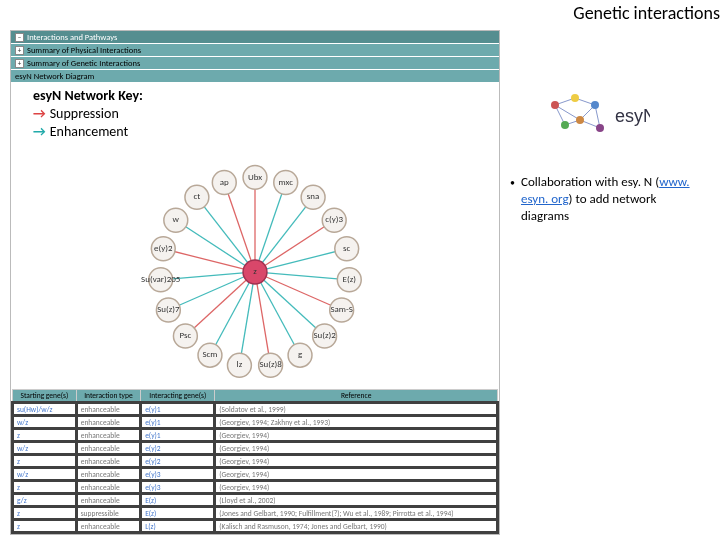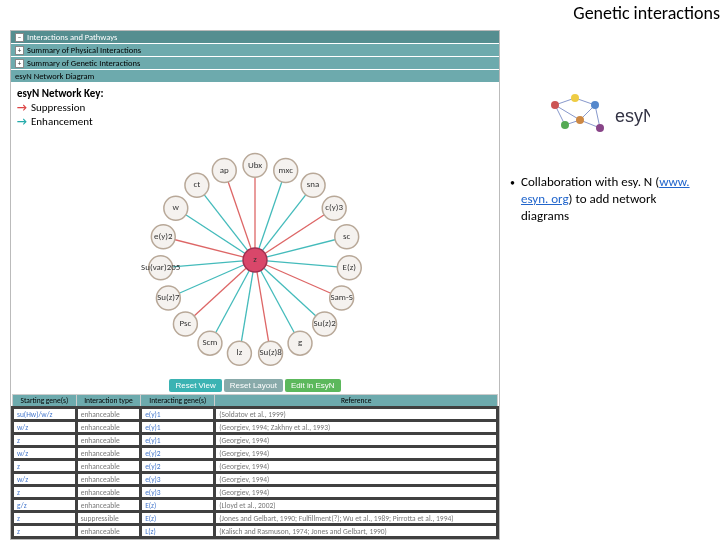--- a/index.html
+++ b/index.html
@@ -7,21 +7,21 @@
   .slide { width: 720px; height: 540px; position: relative; }
   .title { font-size: 28px; text-align: center; margin-top: 8px; font-weight: 400; }
   .subtitle { font-size: 18px; text-align: right; margin-top: 2px; }
   .content { display: flex; margin-top: 6px; padding: 0 10px; }
   .left { width: 490px; }
   .right { width: 200px; padding-left: 10px; padding-top: 60px; font-size: 13px; }
   .panel { border: 1px solid #bbb; background: #fff; font-size: 9px; }
   .hdr-row { background: #558e90; color: #fff; padding: 1px 4px; display: flex; align-items: center; gap: 3px; border-bottom: 1px solid #fff; font-size: 8.5px; }
   .hdr-row.teal { background: #6daaad; color: #000; }
   .hdr-row .box { width: 9px; height: 9px; background: #fff; border: 1px solid #888; display: inline-flex; align-items: center; justify-content: center; font-size: 7px; color: #333; }
-  .netkey { padding: 4px 6px; font-size: 11px; }
+  .netkey { padding: 4px 6px; font-size: 14px; margin-left: 16px; }
   .netkey .kline { display: flex; align-items: center; gap: 4px; margin-top: 1px; }
   .arrow-red { color: #d44; font-weight: bold; }
   .arrow-teal { color: #2aa; font-weight: bold; }
   .diagram { width: 100%; height: 245px; position: relative; background: #fff; }
   .diagram svg { width: 100%; height: 100%; }
   .btns { display: flex; gap: 2px; justify-content: center; padding: 2px 0; }
   .btn { font-size: 8px; padding: 2px 6px; border-radius: 2px; color: #fff; border: none; }
   .b-teal { background: #3bb3b3; }
   .b-gray { background: #8aa; }
   .b-green { background: #5cb85c; }
@@ -129,25 +129,20 @@
               <text x="165.46918456505978" y="76.03992497836947" class="nlabel">w</text>
               <circle cx="186.64979229448153" cy="53.031651607342624" r="12" fill="#f5f2ef" stroke="#b8a898" stroke-width="1.5"></circle>
               <text x="186.64979229448153" y="53.031651607342624" class="nlabel">ct</text>
               <circle cx="214.15355042555504" cy="38.14736203843971" r="12" fill="#f5f2ef" stroke="#b8a898" stroke-width="1.5"></circle>
               <text x="214.15355042555504" y="38.14736203843971" class="nlabel">ap</text>
               <circle cx="245" cy="128" r="12" fill="#d9476a" stroke="#a03050" stroke-width="1.5"></circle>
               <text x="245" y="128" class="nlabel" fill="#fff">z</text>
             </svg>
         </div>
 
-        <div class="btns">
-          <button class="btn b-teal">Reset View</button>
-          <button class="btn b-gray">Reset Layout</button>
-          <button class="btn b-green">Edit in EsyN</button>
-        </div>
 
         <table>
           <thead>
               <tr id="thead-row">
                 <th>Starting gene(s)</th>
                 <th>Interaction type</th>
                 <th>Interacting gene(s)</th>
                 <th>Reference</th>
               </tr>
             </thead>

